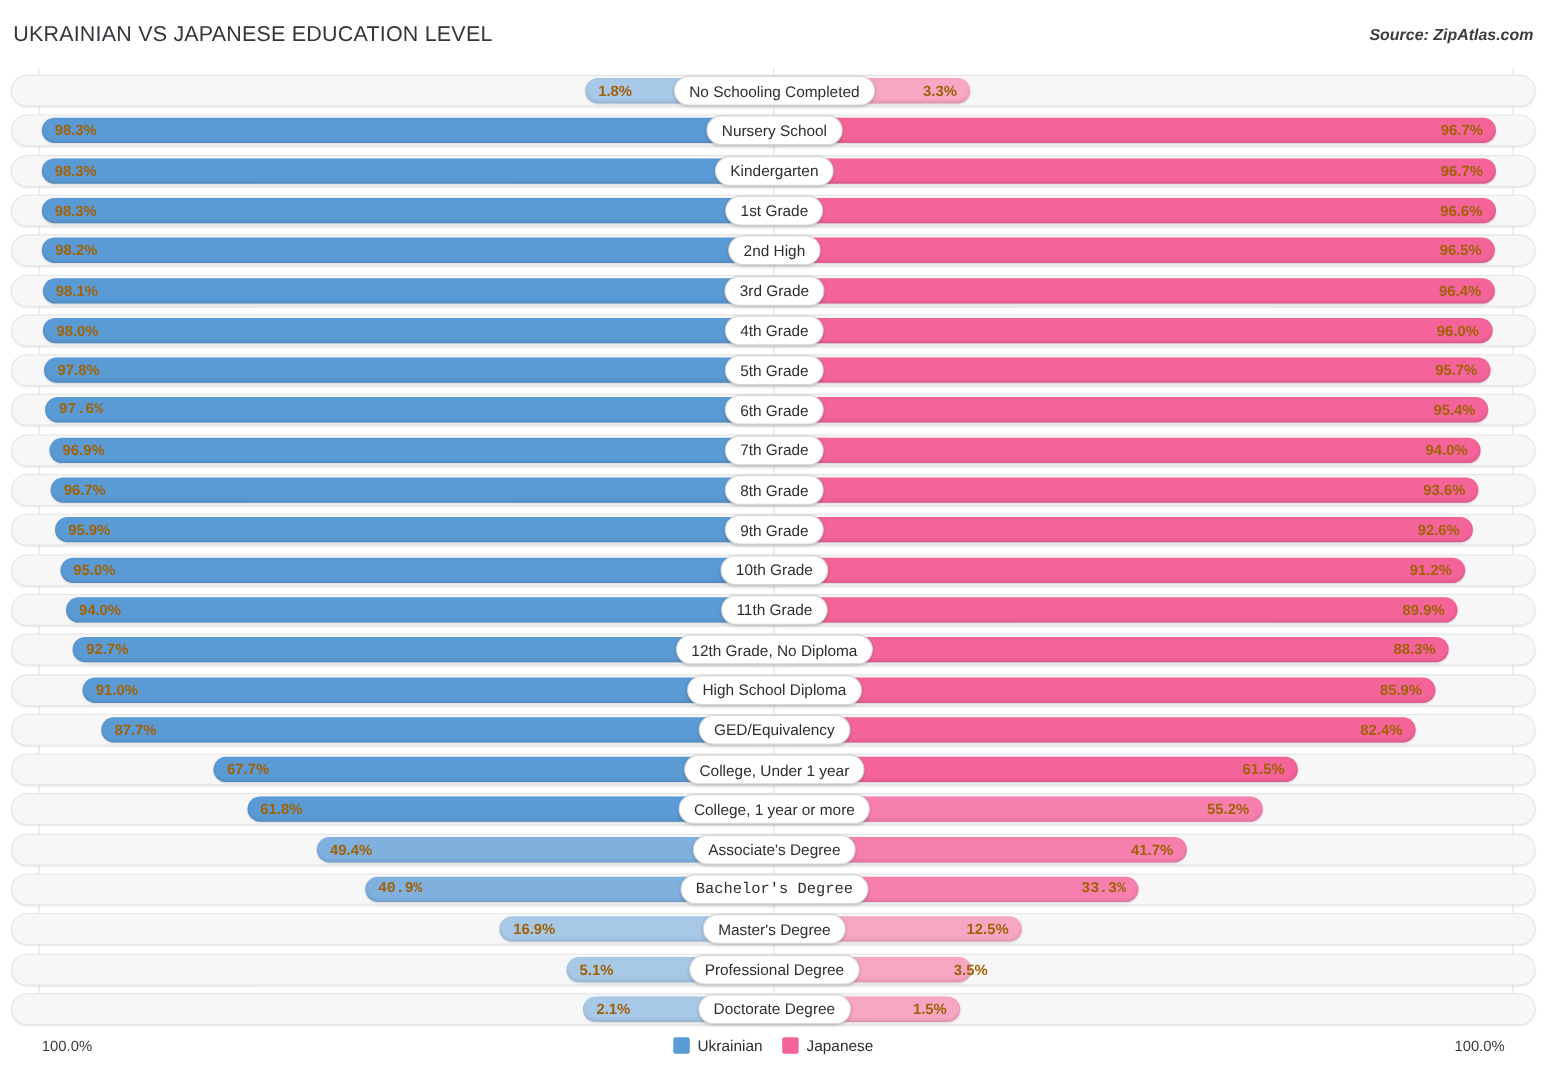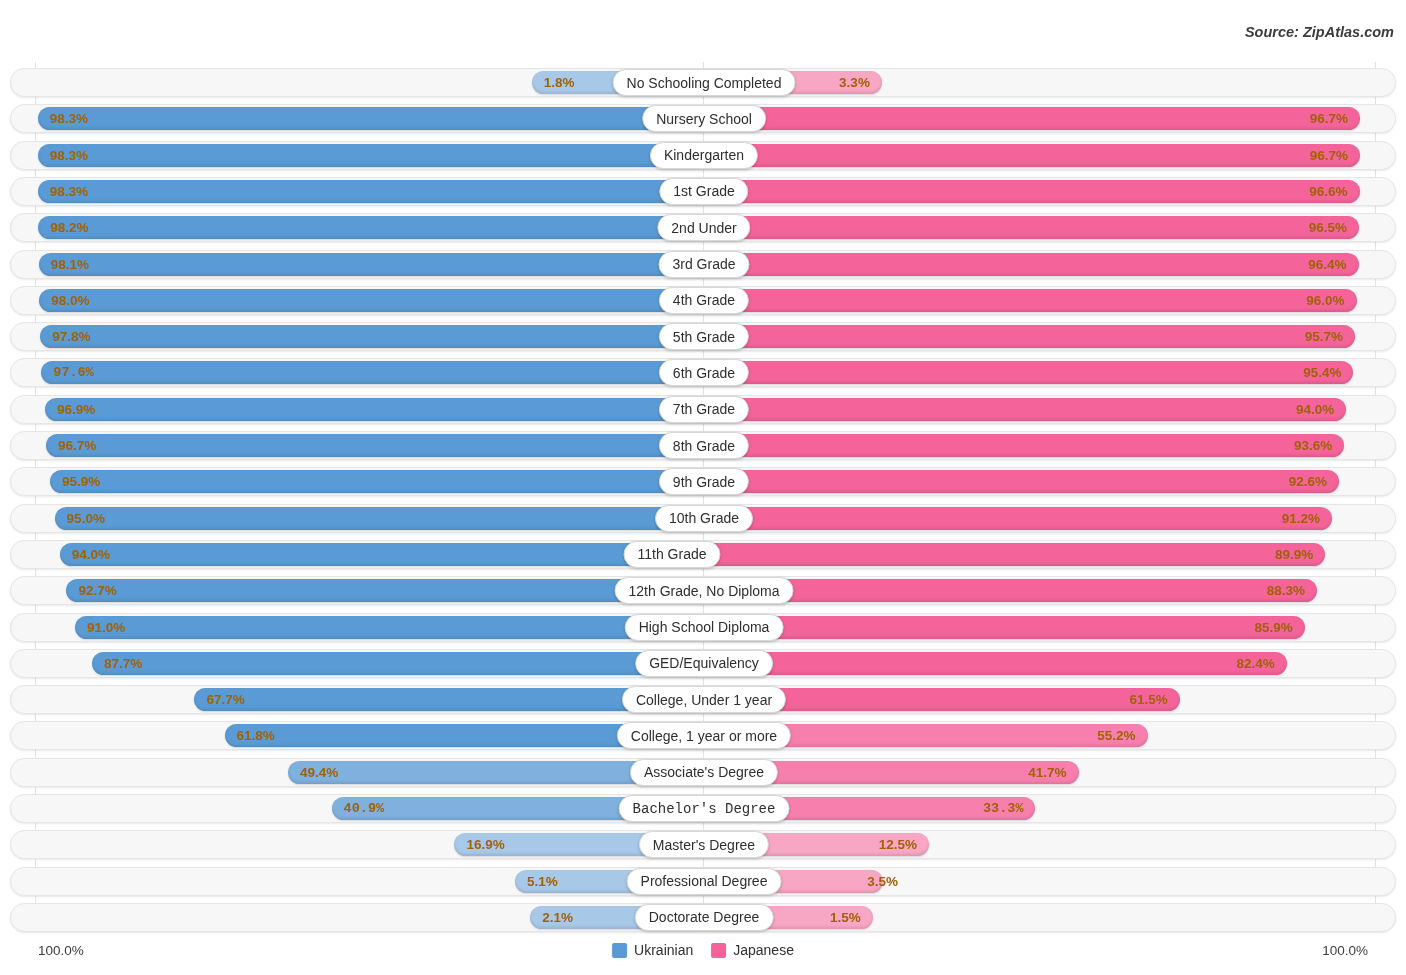--- a/index.html
+++ b/index.html
@@ -83,20 +83,21 @@
     display:flex; align-items:center; gap:18px;
   }
   .legend-item { display:flex; align-items:center; gap:7px; }
   .swatch { width:15px; height:15px; border-radius:2px; display:block; }
   .legend-item span.lbl { font-size:14px; color:#2f2f2f; }
 </style>
 </head>
 <body>
 
 <div id="header">
+  <div id="chart-title">UKRAINIAN VS JAPANESE EDUCATION LEVEL</div>
   <div id="source-note">Source: ZipAtlas.com</div>
 </div>
 
 <div id="plot">
   <div class="gridline" id="grid-left"></div>
   <div class="gridline" id="grid-center"></div>
   <div class="gridline" id="grid-right"></div>
   <div id="rows">
       <div class="row" style="top: 6px;">
         <div class="row-inner">
@@ -142,21 +143,21 @@
           </div>
         </div>
       </div>
       <div class="row" style="top: 151.2px;">
         <div class="row-inner">
           <div class="bar left" style="width: 663.784px; background: rgb(91, 155, 213);"></div>
           <div class="val inside" style="right: 1344.78px; text-align: left; transform: translateX(100%);">98.2%</div>
           <div class="bar right" style="width: 655.08px; background: rgb(244, 100, 154);"></div>
           <div class="val inside" style="left: 1336.08px; transform: translateX(-100%);">96.5%</div>
           <div class="pill" style="left: 693px; transform: translateX(-50%);">
-            <span>2nd Under</span>
+            <span>2nd High</span>
           </div>
         </div>
       </div>
       <div class="row" style="top: 187.5px;">
         <div class="row-inner">
           <div class="bar left" style="width: 663.272px; background: rgb(91, 155, 213);"></div>
           <div class="val inside" style="right: 1344.27px; text-align: left; transform: translateX(100%);">98.1%</div>
           <div class="bar right" style="width: 654.568px; background: rgb(244, 100, 154);"></div>
           <div class="val inside" style="left: 1335.57px; transform: translateX(-100%);">96.4%</div>
           <div class="pill" style="left: 693px; transform: translateX(-50%);">
@@ -240,21 +241,21 @@
             <span>10th Grade</span>
           </div>
         </div>
       </div>
       <div class="row" style="top: 477.9px;">
         <div class="row-inner">
           <div class="bar left" style="width: 642.28px; background: rgb(91, 155, 213);"></div>
           <div class="val inside" style="right: 1323.28px; text-align: left; transform: translateX(100%);">94.0%</div>
           <div class="bar right" style="width: 621.288px; background: rgb(244, 100, 154);"></div>
           <div class="val inside" style="left: 1302.29px; transform: translateX(-100%);">89.9%</div>
-          <div class="pill" style="left: 661px; transform: translateX(-50%);">
+          <div class="pill" style="left: 693px; transform: translateX(-50%);">
             <span>11th Grade</span>
           </div>
         </div>
       </div>
       <div class="row" style="top: 514.2px;">
         <div class="row-inner">
           <div class="bar left" style="width: 635.624px; background: rgb(91, 155, 213);"></div>
           <div class="val inside" style="right: 1316.62px; text-align: left; transform: translateX(100%);">92.7%</div>
           <div class="bar right" style="width: 613.096px; background: rgb(244, 100, 154);"></div>
           <div class="val inside" style="left: 1294.1px; transform: translateX(-100%);">88.3%</div>

